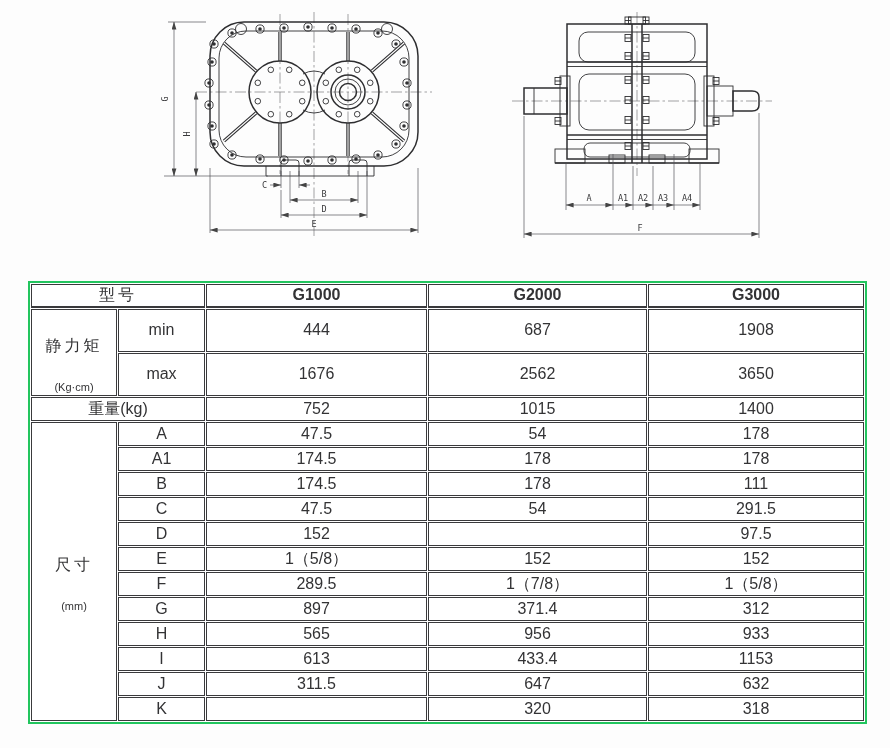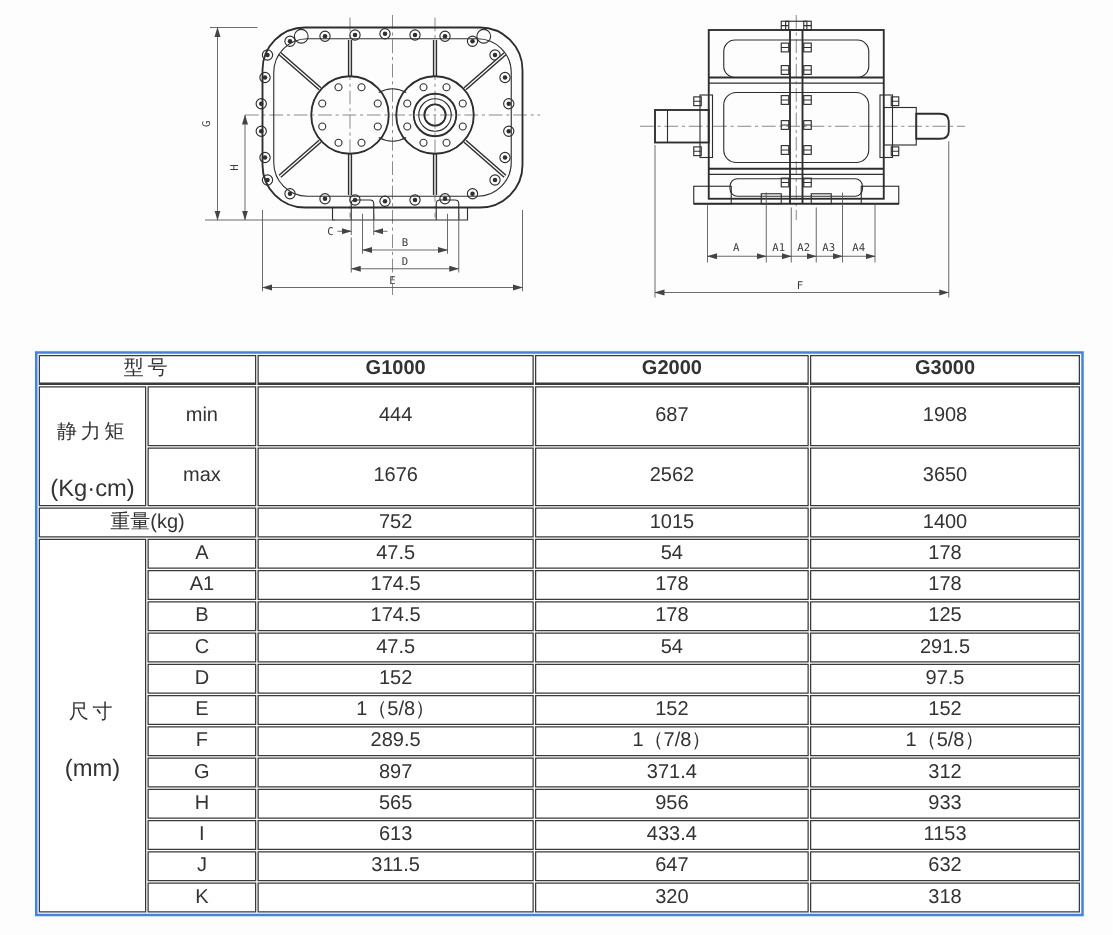--- a/index.html
+++ b/index.html
@@ -21,34 +21,34 @@
   .rib { stroke:#2e2e30; stroke-width:3.4; fill:none; }
   .ribcut { stroke:#ffffff; stroke-width:1.1; fill:none; }
   .cl  { stroke:#7a7a7c; stroke-width:0.7; fill:none; stroke-dasharray:11 3 2.5 3; }
   .dim { stroke:#55555a; stroke-width:0.7; fill:none; }
   .dimtxt { font-size:8.5px; fill:#3a3a3c; font-family:"DejaVu Sans Mono","Liberation Mono",monospace; }
 
   
   table.spec {
     position:absolute; left:28px; top:281px; width:834px;
     table-layout:fixed; border-collapse:separate; border-spacing:1.5px;
-    background:#ffffff; border:2px solid #3b82f6;
+    background:#ffffff; border:2px solid #22c55e;
   }
   table.spec td {
     border:1.3px solid #3a3a3c; background:#ffffff;
     height:24px; text-align:center; vertical-align:middle;
     font-size:16px; padding:1px 4px; line-height:1.15;
   }
   td.blue  { background:#cfe6f7; }
   td.pink  { background:#f0a2a2;font-weight:bold; }
   td.cream { background:#fcf4da; }
   tr.hdr td { border-bottom-width:2.5px; }
   .spaced { letter-spacing:3px; }
   .two-line span { display:block;margin-top:26px; }
-  .unit { font-size:19px; letter-spacing:0; }
+  .unit { font-size:11px; letter-spacing:0; }
 </style>
 </head>
 <body>
 
 <div class="page">
 
   <div class="drawings">
 
     <svg id="front-svg" width="320" height="250" viewBox="0 0 320 250">
       <defs>
@@ -356,21 +356,21 @@
       <tr>
         <td class="cream">A1</td>
         <td>174.5</td>
         <td>178</td>
         <td>178</td>
       </tr>
       <tr>
         <td class="cream">B</td>
         <td>174.5</td>
         <td>178</td>
-        <td>125</td>
+        <td>111</td>
       </tr>
       <tr>
         <td class="cream">C</td>
         <td>47.5</td>
         <td>54</td>
         <td>291.5</td>
       </tr>
       <tr>
         <td class="cream">D</td>
         <td>152</td>

